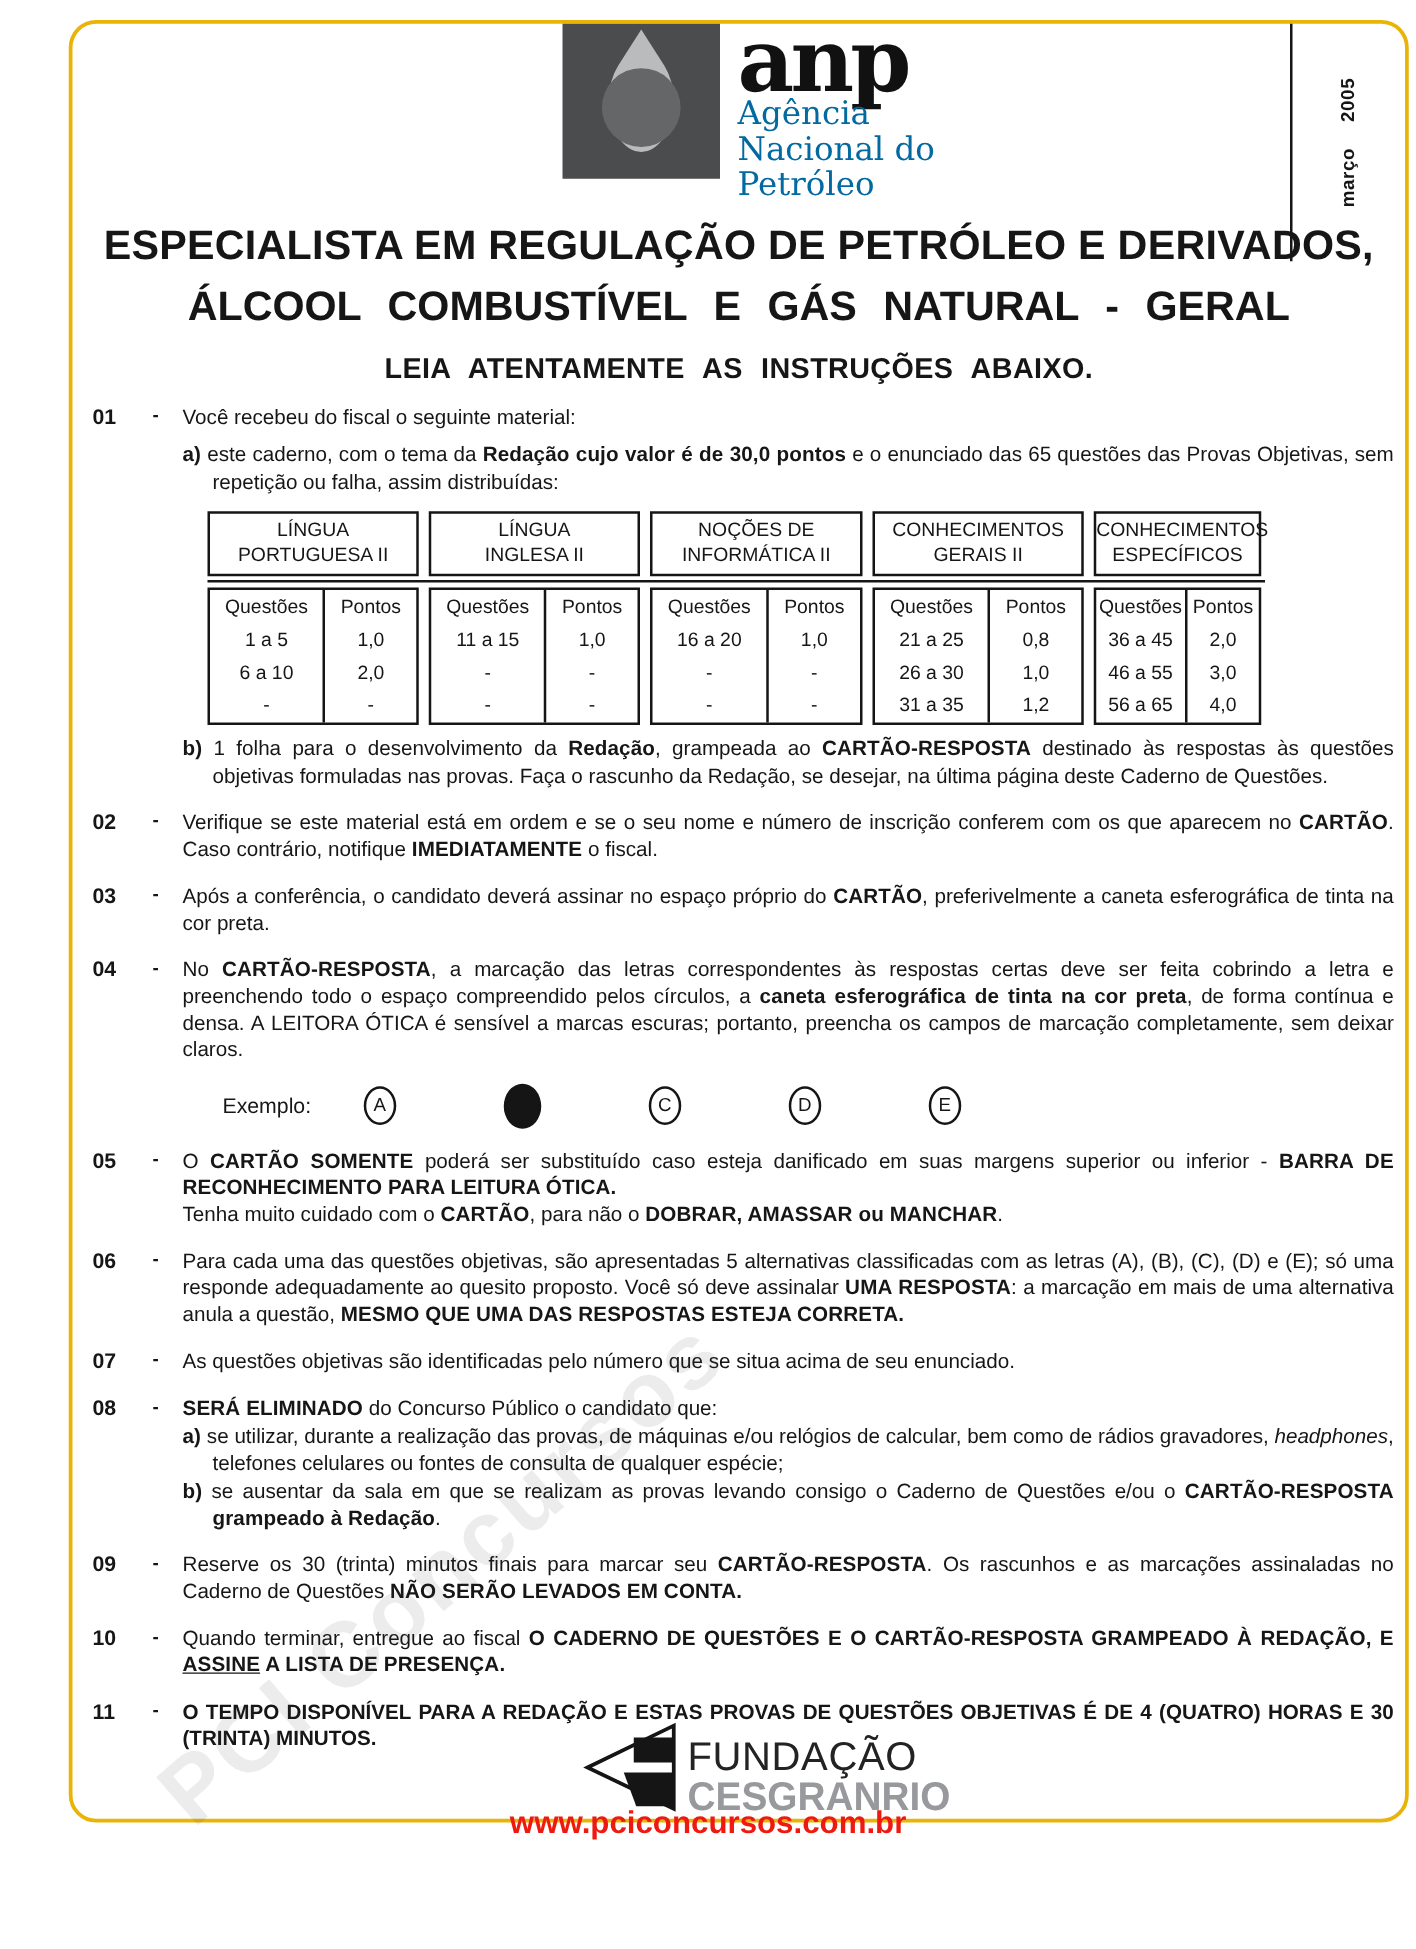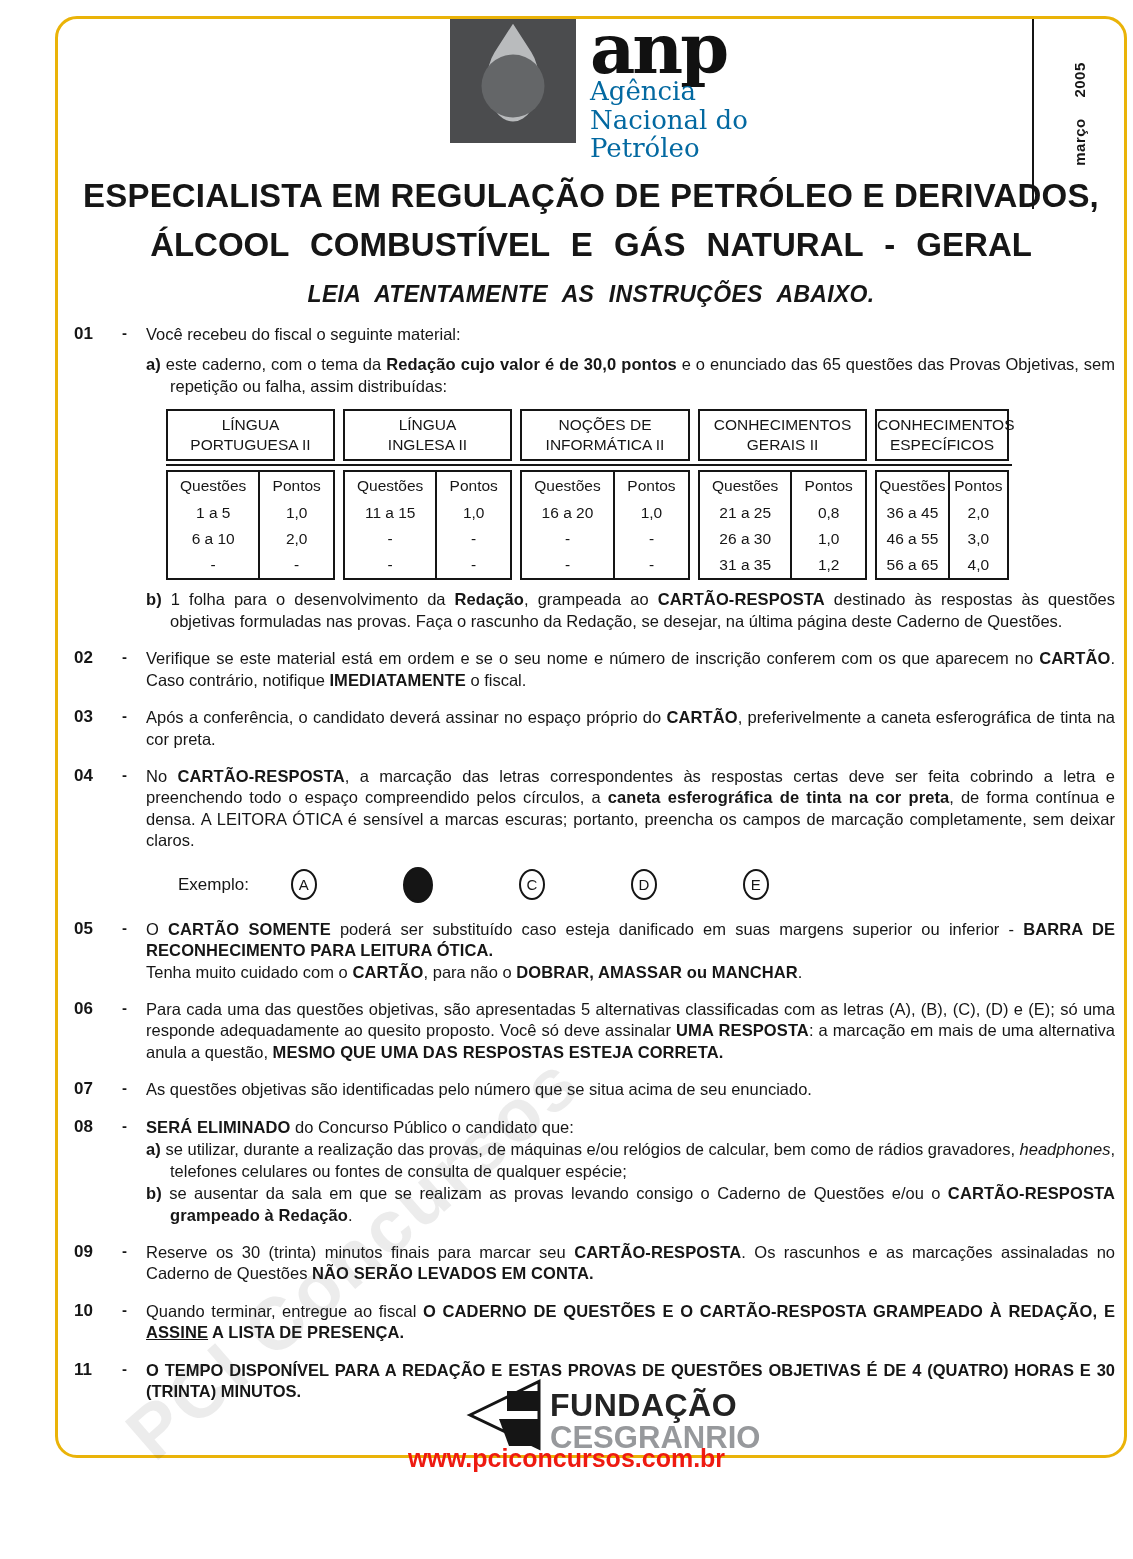--- a/index.html
+++ b/index.html
@@ -17,21 +17,21 @@
   .anp{font-family:"DejaVu Serif",serif;font-weight:bold;font-size:70px;line-height:0.8;letter-spacing:-3px;color:#111;}
   .agency{font-family:"DejaVu Serif",serif;font-size:26px;line-height:1.1;color:#0369a1;margin-top:0px;}
   
   .datestrip{position:absolute;top:0;right:0;width:90px;height:190px;border-left:2px solid #151515;}
   .datetext{position:absolute;top:95px;left:50%;transform:translate(-50%,-50%) rotate(-90deg);
     font-weight:bold;font-size:15px;white-space:nowrap;word-spacing:16px;letter-spacing:0.5px;}
   
   .content{padding-top:134px;}
   .title1{text-align:center;font-weight:bold;font-size:33px;margin-top:24px;white-space:nowrap;letter-spacing:0.2px;}
   .title2{text-align:center;font-weight:bold;font-size:33px;margin-top:11px;white-space:nowrap;word-spacing:12px;}
-  .subtitle{text-align:center;font-weight:bold;font-size:23px;margin-top:17px;word-spacing:8px;letter-spacing:0.3px;font-style:italic;}
+  .subtitle{text-align:center;font-weight:bold;font-size:23px;margin-top:17px;word-spacing:8px;letter-spacing:0.3px;}
   
   .item{display:grid;grid-template-columns:44px 28px auto;padding:0 9px 0 16px;margin-top:16px;}
   .inum{font-weight:bold;font-size:17px;}
   .idash{font-weight:bold;font-size:15px;padding-left:4px;}
   .itext{font-size:16.5px;line-height:1.3;text-align:justify;}
   .itext b{letter-spacing:0.1px;}
   .sub{padding-left:24px;text-indent:-24px;margin-top:9px;}
   .u{text-decoration:underline;}
   .allbold{font-weight:bold;}
   
@@ -50,21 +50,21 @@
   
   .example{display:flex;align-items:center;margin:15px 0 2px 120px;}
   .exlabel{font-size:17px;margin-right:42px;}
   .optrow{display:flex;align-items:center;gap:86px;}
   .circle{width:26px;height:31px;border:2px solid #151515;border-radius:50%;display:flex;
     align-items:center;justify-content:center;font-size:15px;box-sizing:border-box;}
   .filled{background:#151515;width:30px;height:36px;}
   
   .cesg{position:absolute;left:408px;bottom:0px;display:flex;align-items:flex-end;gap:8px;}
   .cesgtext{line-height:1.0;padding-bottom:2px;}
-  .fundacao{font-size:32px;font-weight:bold;color:#232323;letter-spacing:0.5px;}
+  .fundacao{font-size:32px;font-weight:normal;color:#232323;letter-spacing:0.5px;}
   .cesgranrio{font-size:32px;font-weight:bold;color:#97999c;letter-spacing:0px;transform:scaleX(0.97);transform-origin:left;}
   
   .url{position:absolute;left:0;right:0;top:1444px;text-align:center;font-size:25px;color:#ee1a11;font-weight:bold;}
   
   .wm{position:absolute;left:110px;top:1412px;transform:rotate(-41deg);transform-origin:left top;
     font-size:74px;font-weight:bold;color:rgba(70,70,70,0.10);letter-spacing:3px;white-space:nowrap;pointer-events:none;}
 </style>
 </head>
 <body>
 

